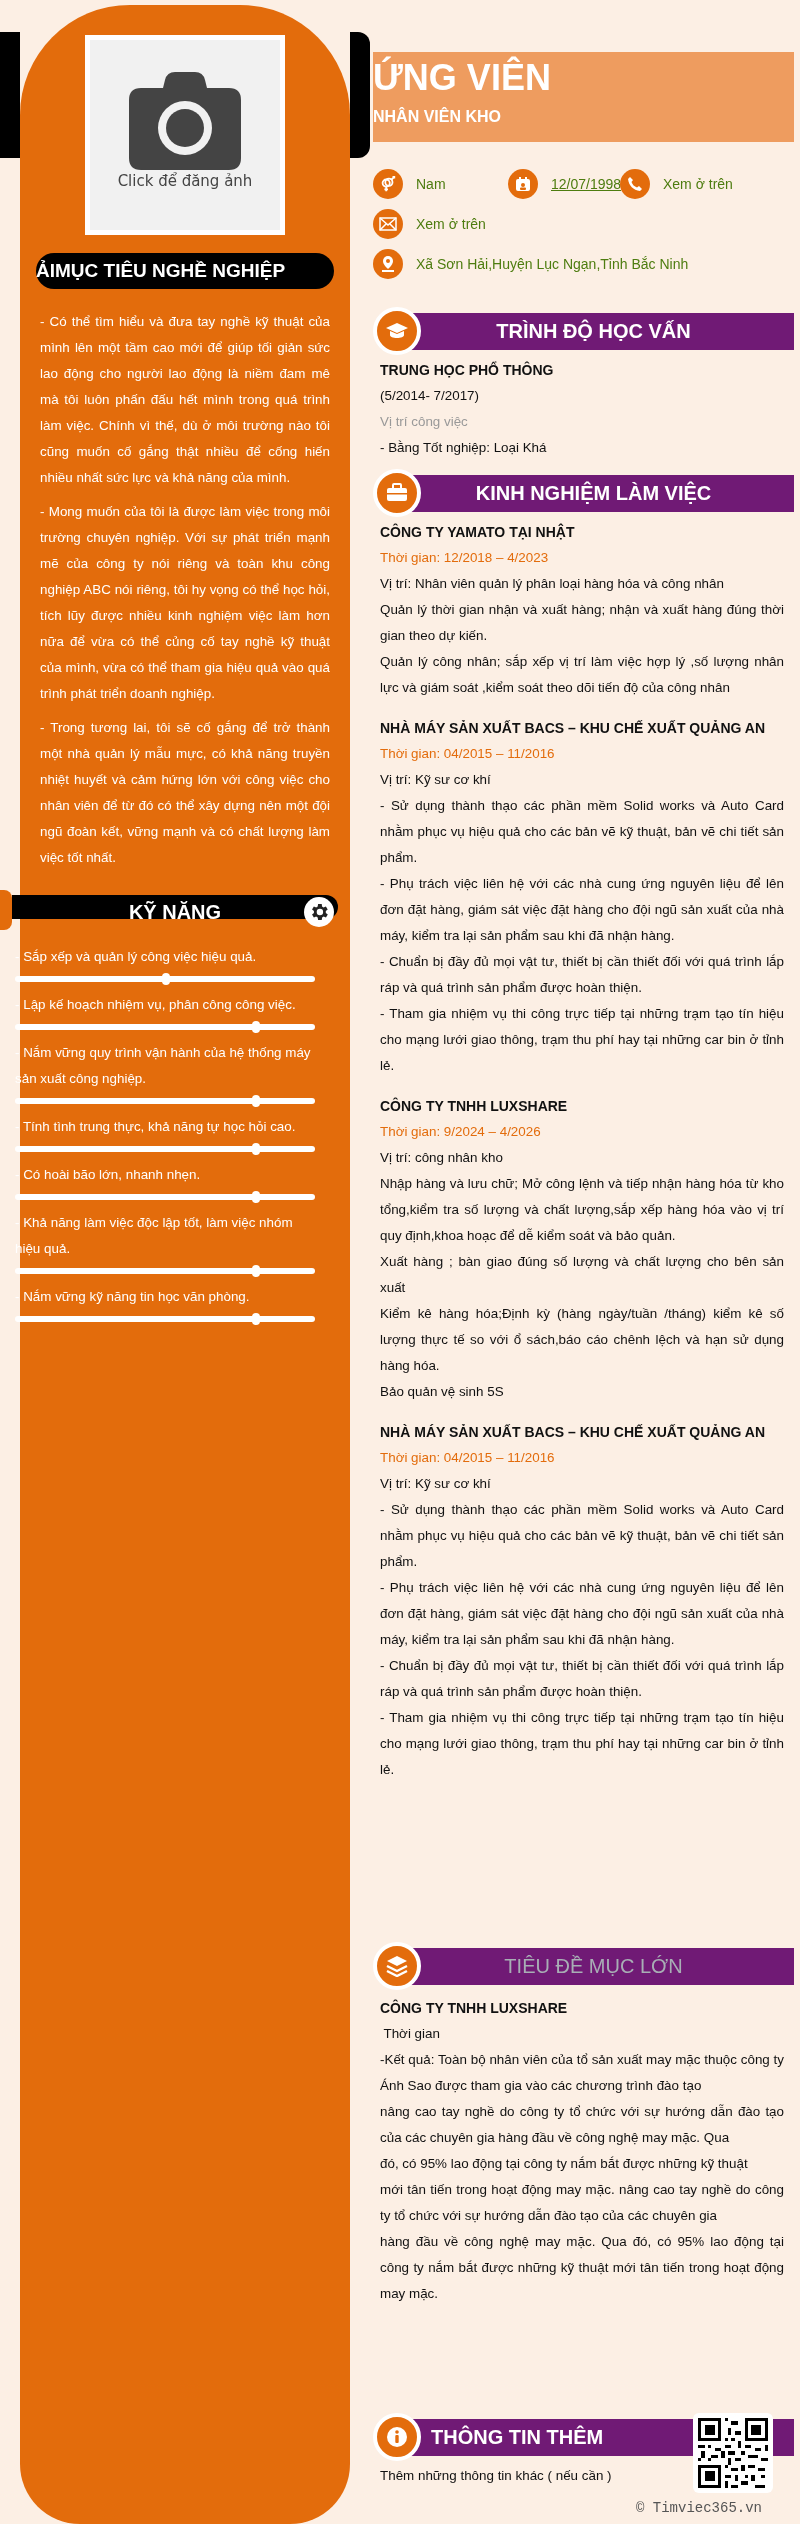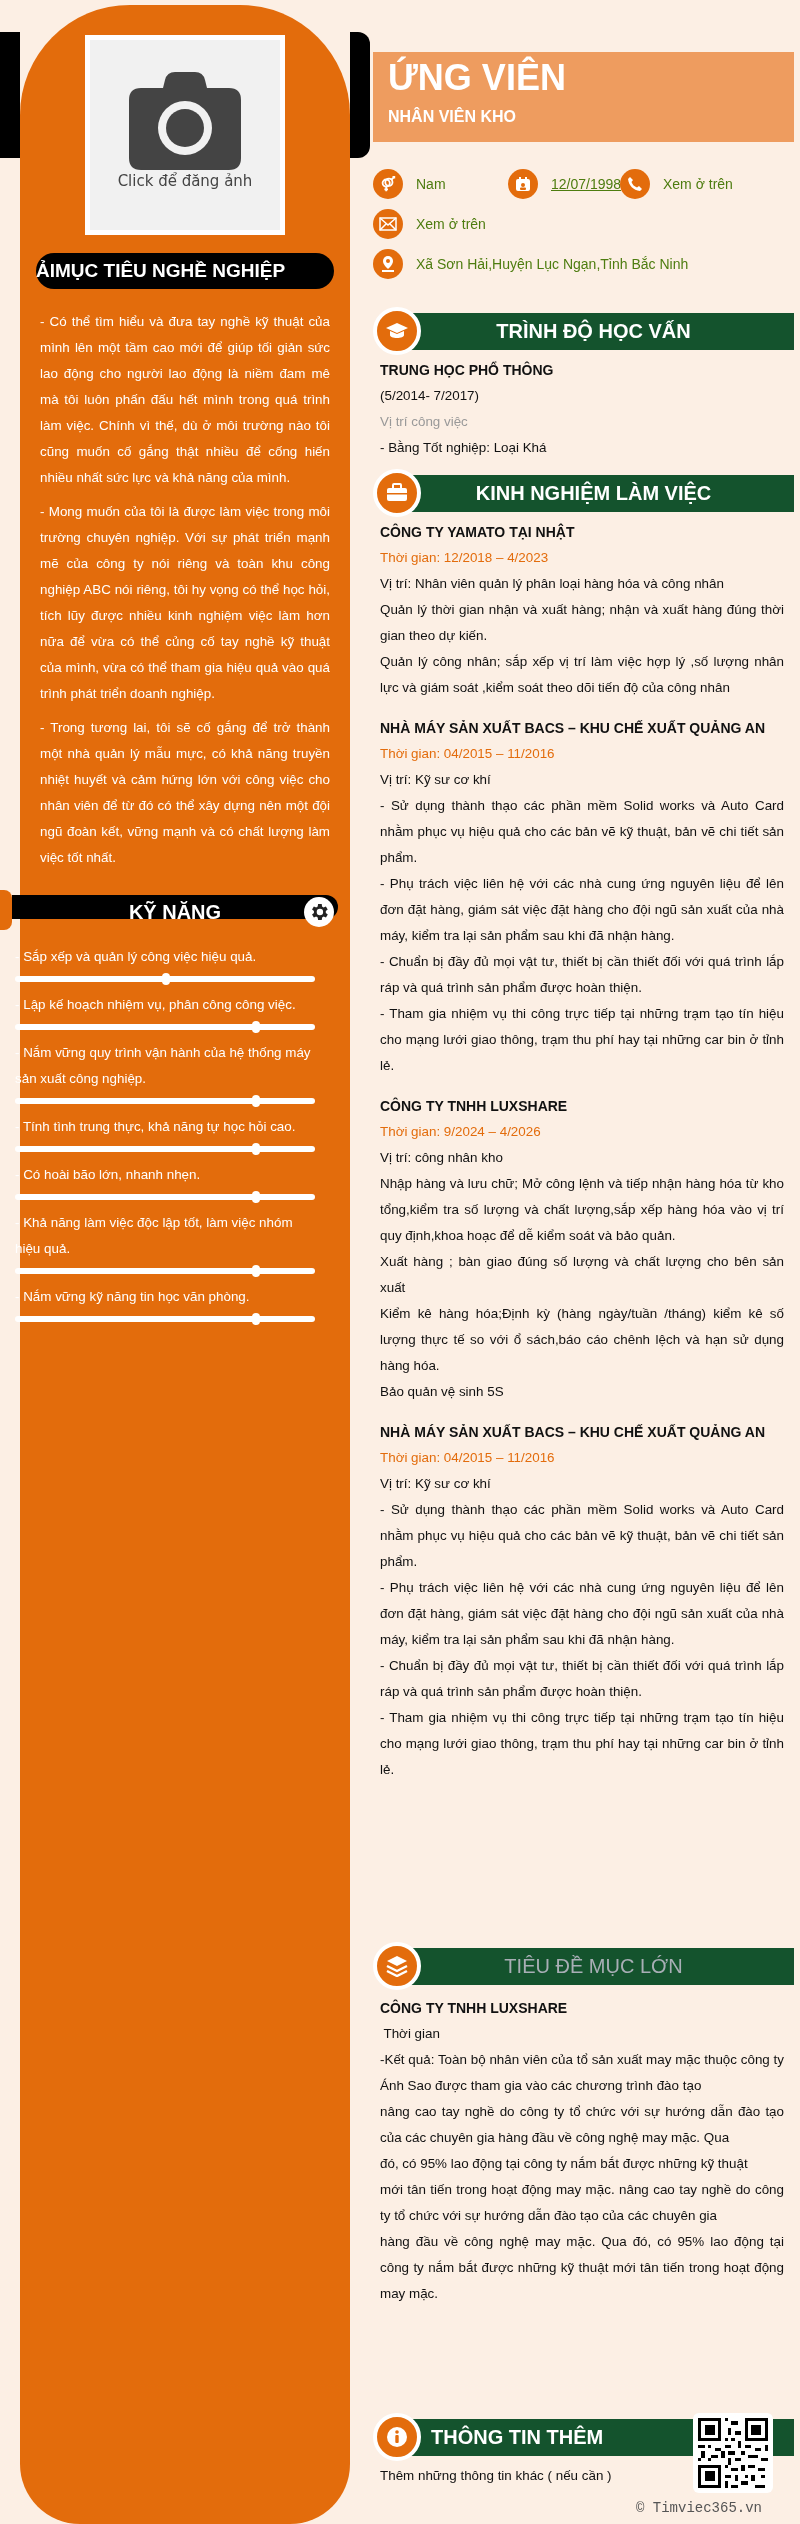--- a/index.html
+++ b/index.html
@@ -23,30 +23,30 @@
 
   .skill-tab { position: absolute; left: 0; top: 890px; width: 12px; height: 40px; background: #e36c0c; border-radius: 0 8px 8px 0; }
   .skills-header { position: absolute; left: 12px; top: 895px; width: 326px; height: 24px; background: #000000; border-radius: 0 18px 18px 0; color: #fff; font-weight: bold; font-size: 20px; line-height: 34px; text-align: center; }
   .skills-header .gear { position: absolute; right: 4px; top: 2px; width: 30px; height: 30px; border-radius: 50%; background: #fff; display: flex; align-items: center; justify-content: center; }
   .skills { position: absolute; left: 15px; top: 936px; width: 300px; color: #fff; font-size: 13.4px; line-height: 26px; margin-top: 8px; }
   .skill { margin-bottom: 10px; }
   .skill-bar { position: relative; height: 6px; background: #fff; border-radius: 3px; margin-top: 6px; margin-bottom: 8px; }
   .skill-knob { position: absolute; top: -3px; width: 8px; height: 12px; background: #fff; border-radius: 4px; }
 
   
-  .header { position: absolute; left: 373px; top: 52px; width: 421px; height: 90px; background: #ee9c5f; color: #fff; padding-left: 15px; }
+  .header { position: absolute; left: 373px; top: 52px; width: 421px; height: 90px; background: #ee9c5f; color: #fff; }
   .header .name { font-size: 36px; font-weight: bold; margin-top: 4px; line-height: 44px; }
   .header .role { font-size: 16px; font-weight: bold; margin-top: 8px; }
 
   .contact { position: absolute; left: 373px; font-size: 14px; color: #4d7c0f; display: flex; align-items: center; }
   .cicon { width: 30px; height: 30px; border-radius: 50%; background: #e36c0c; display: flex; align-items: center; justify-content: center; margin-right: 13px; flex-shrink: 0; }
 
   
   .sec { position: absolute; left: 373px; width: 421px; height: 38px; }
-  .sec-bar { position: absolute; left: 20px; top: 6px; right: 0; height: 37px; background: #14532d; color: #fff; font-weight: bold; font-size: 20px; line-height: 37px; text-align: center; }
+  .sec-bar { position: absolute; left: 20px; top: 6px; right: 0; height: 37px; background: #701a75; color: #fff; font-weight: bold; font-size: 20px; line-height: 37px; text-align: center; }
   .sec-icon { position: absolute; left: 0; top: 0; width: 48px; height: 48px; border-radius: 50%; background: #e36c0c; border: 4px solid #fff; display: flex; align-items: center; justify-content: center; z-index: 2; }
 
   .content { position: absolute; left: 380px; width: 404px; font-size: 13.4px; line-height: 26px; text-align: justify; color: #111; }
   .content .co { font-weight: bold; font-size: 14px; text-align: left; }
   .content .time { color: #e36c0c; }
   .content .muted { color: #999; }
   .content p { margin: 0; }
   .gap { height: 14px; }
 
   .qr { position: absolute; left: 693px; top: 2413px; width: 80px; height: 80px; background: #fff; border-radius: 6px; padding: 5px; }

